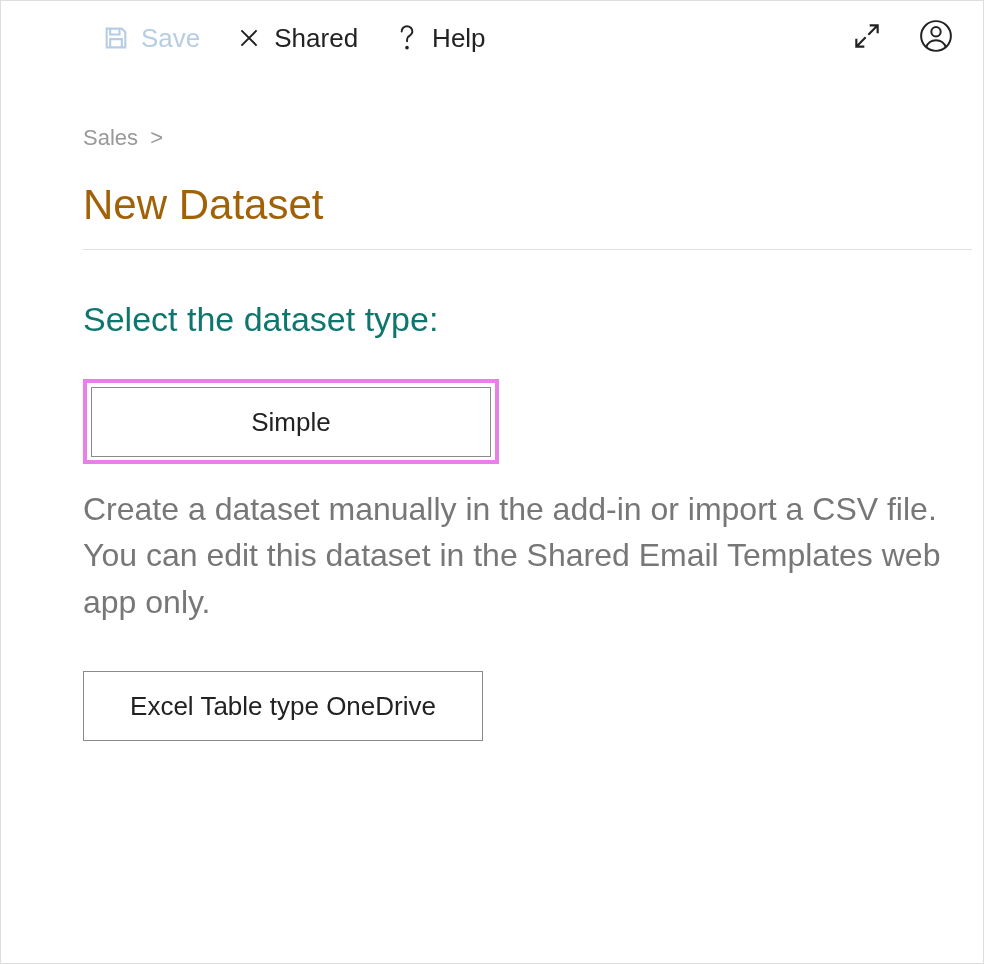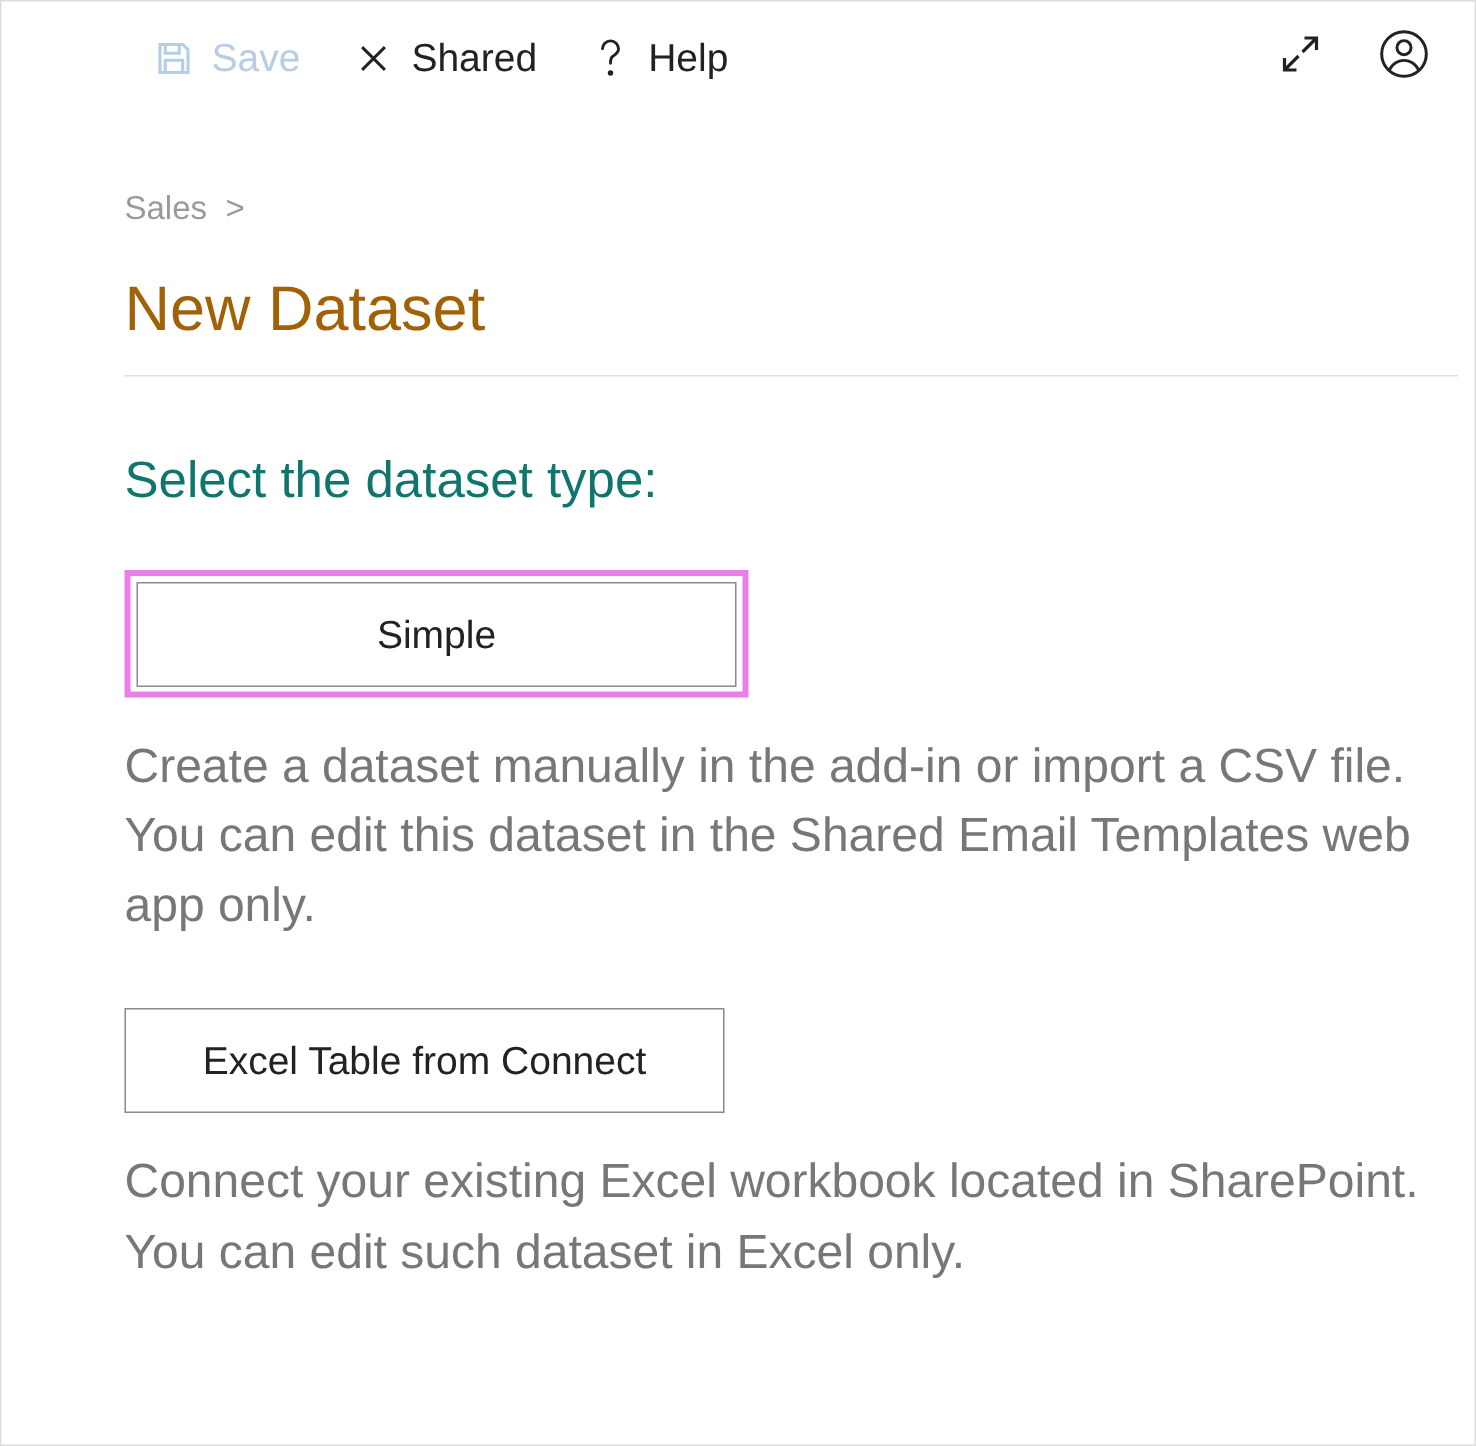--- a/index.html
+++ b/index.html
@@ -130,17 +130,16 @@
   <div class="prompt">Select the dataset type:</div>
 
   <div class="highlight-wrap">
     <button class="option-button">
       <span>Simple</span>
     </button>
   </div>
   <div class="option-desc">Create a dataset manually in the add-in or import a CSV file. You can edit this dataset in the Shared Email Templates web app only.</div>
 
   <button class="option-button">
-    <span>Excel Table from Connect</span>
+    <span>Excel Table type OneDrive</span>
   </button>
 
-  <div class="option-desc">Connect your existing Excel workbook located in SharePoint. You can edit such dataset in Excel only.</div>
 </div>
 
 </body></html>

